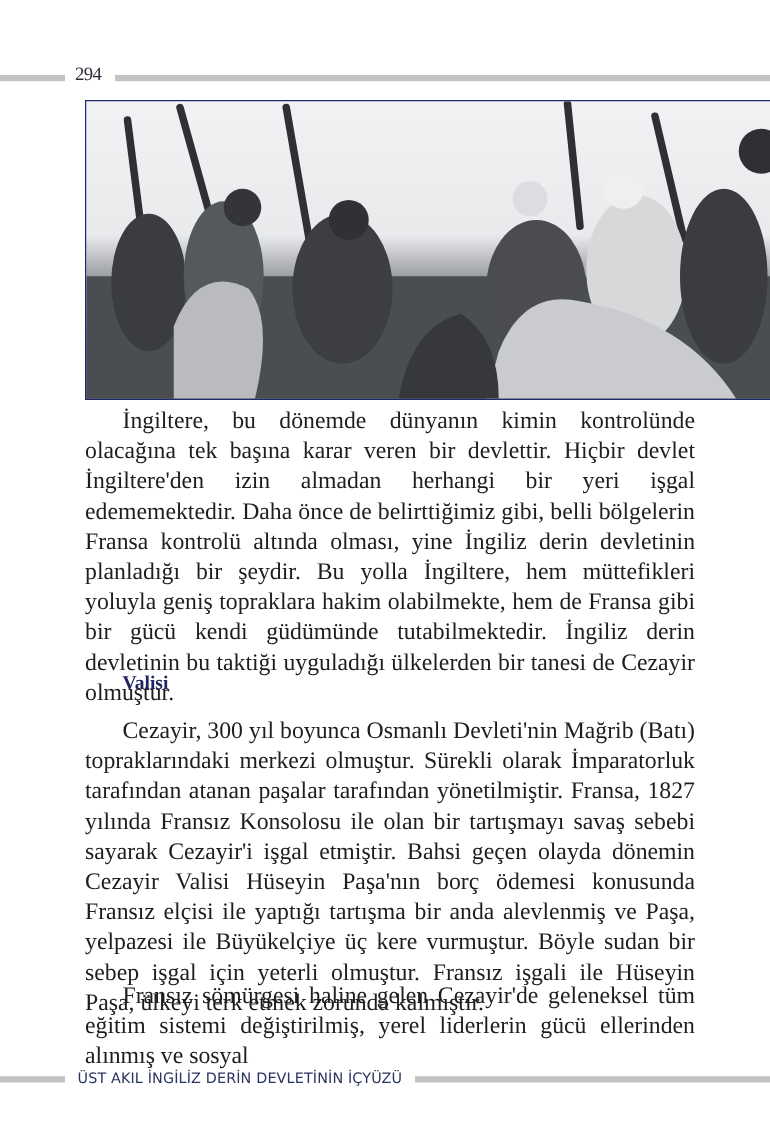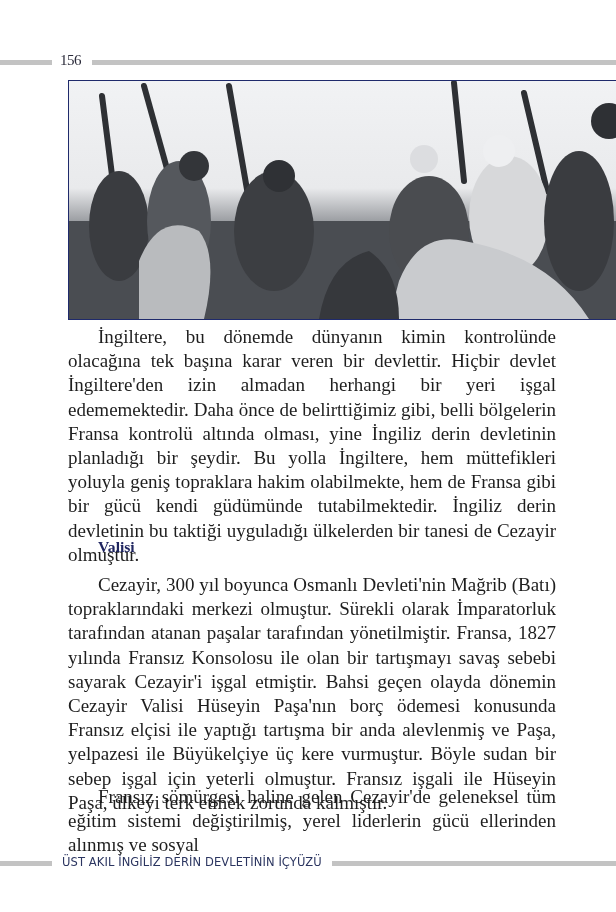--- a/index.html
+++ b/index.html
@@ -87,21 +87,21 @@
       font-size: 11.5px;
       color: #2b3560;
       letter-spacing: 0.1px;
     }
   </style>
 </head>
 <body>
 
 <div class="header-row">
   <div class="bar header-bar-left"></div>
-  <span class="page-number">156</span>
+  <span class="page-number">294</span>
   <div class="bar header-bar-right"></div>
 </div>
 
 <div class="figure">
   <svg width="560" height="238" viewBox="0 0 560 238">
 
     <rect x="0" y="140" width="560" height="98" fill="#4a4d52"></rect>
 
     <g stroke="#2e3034" stroke-width="6" stroke-linecap="round">
       <line x1="33" y1="15" x2="45" y2="110"></line>

